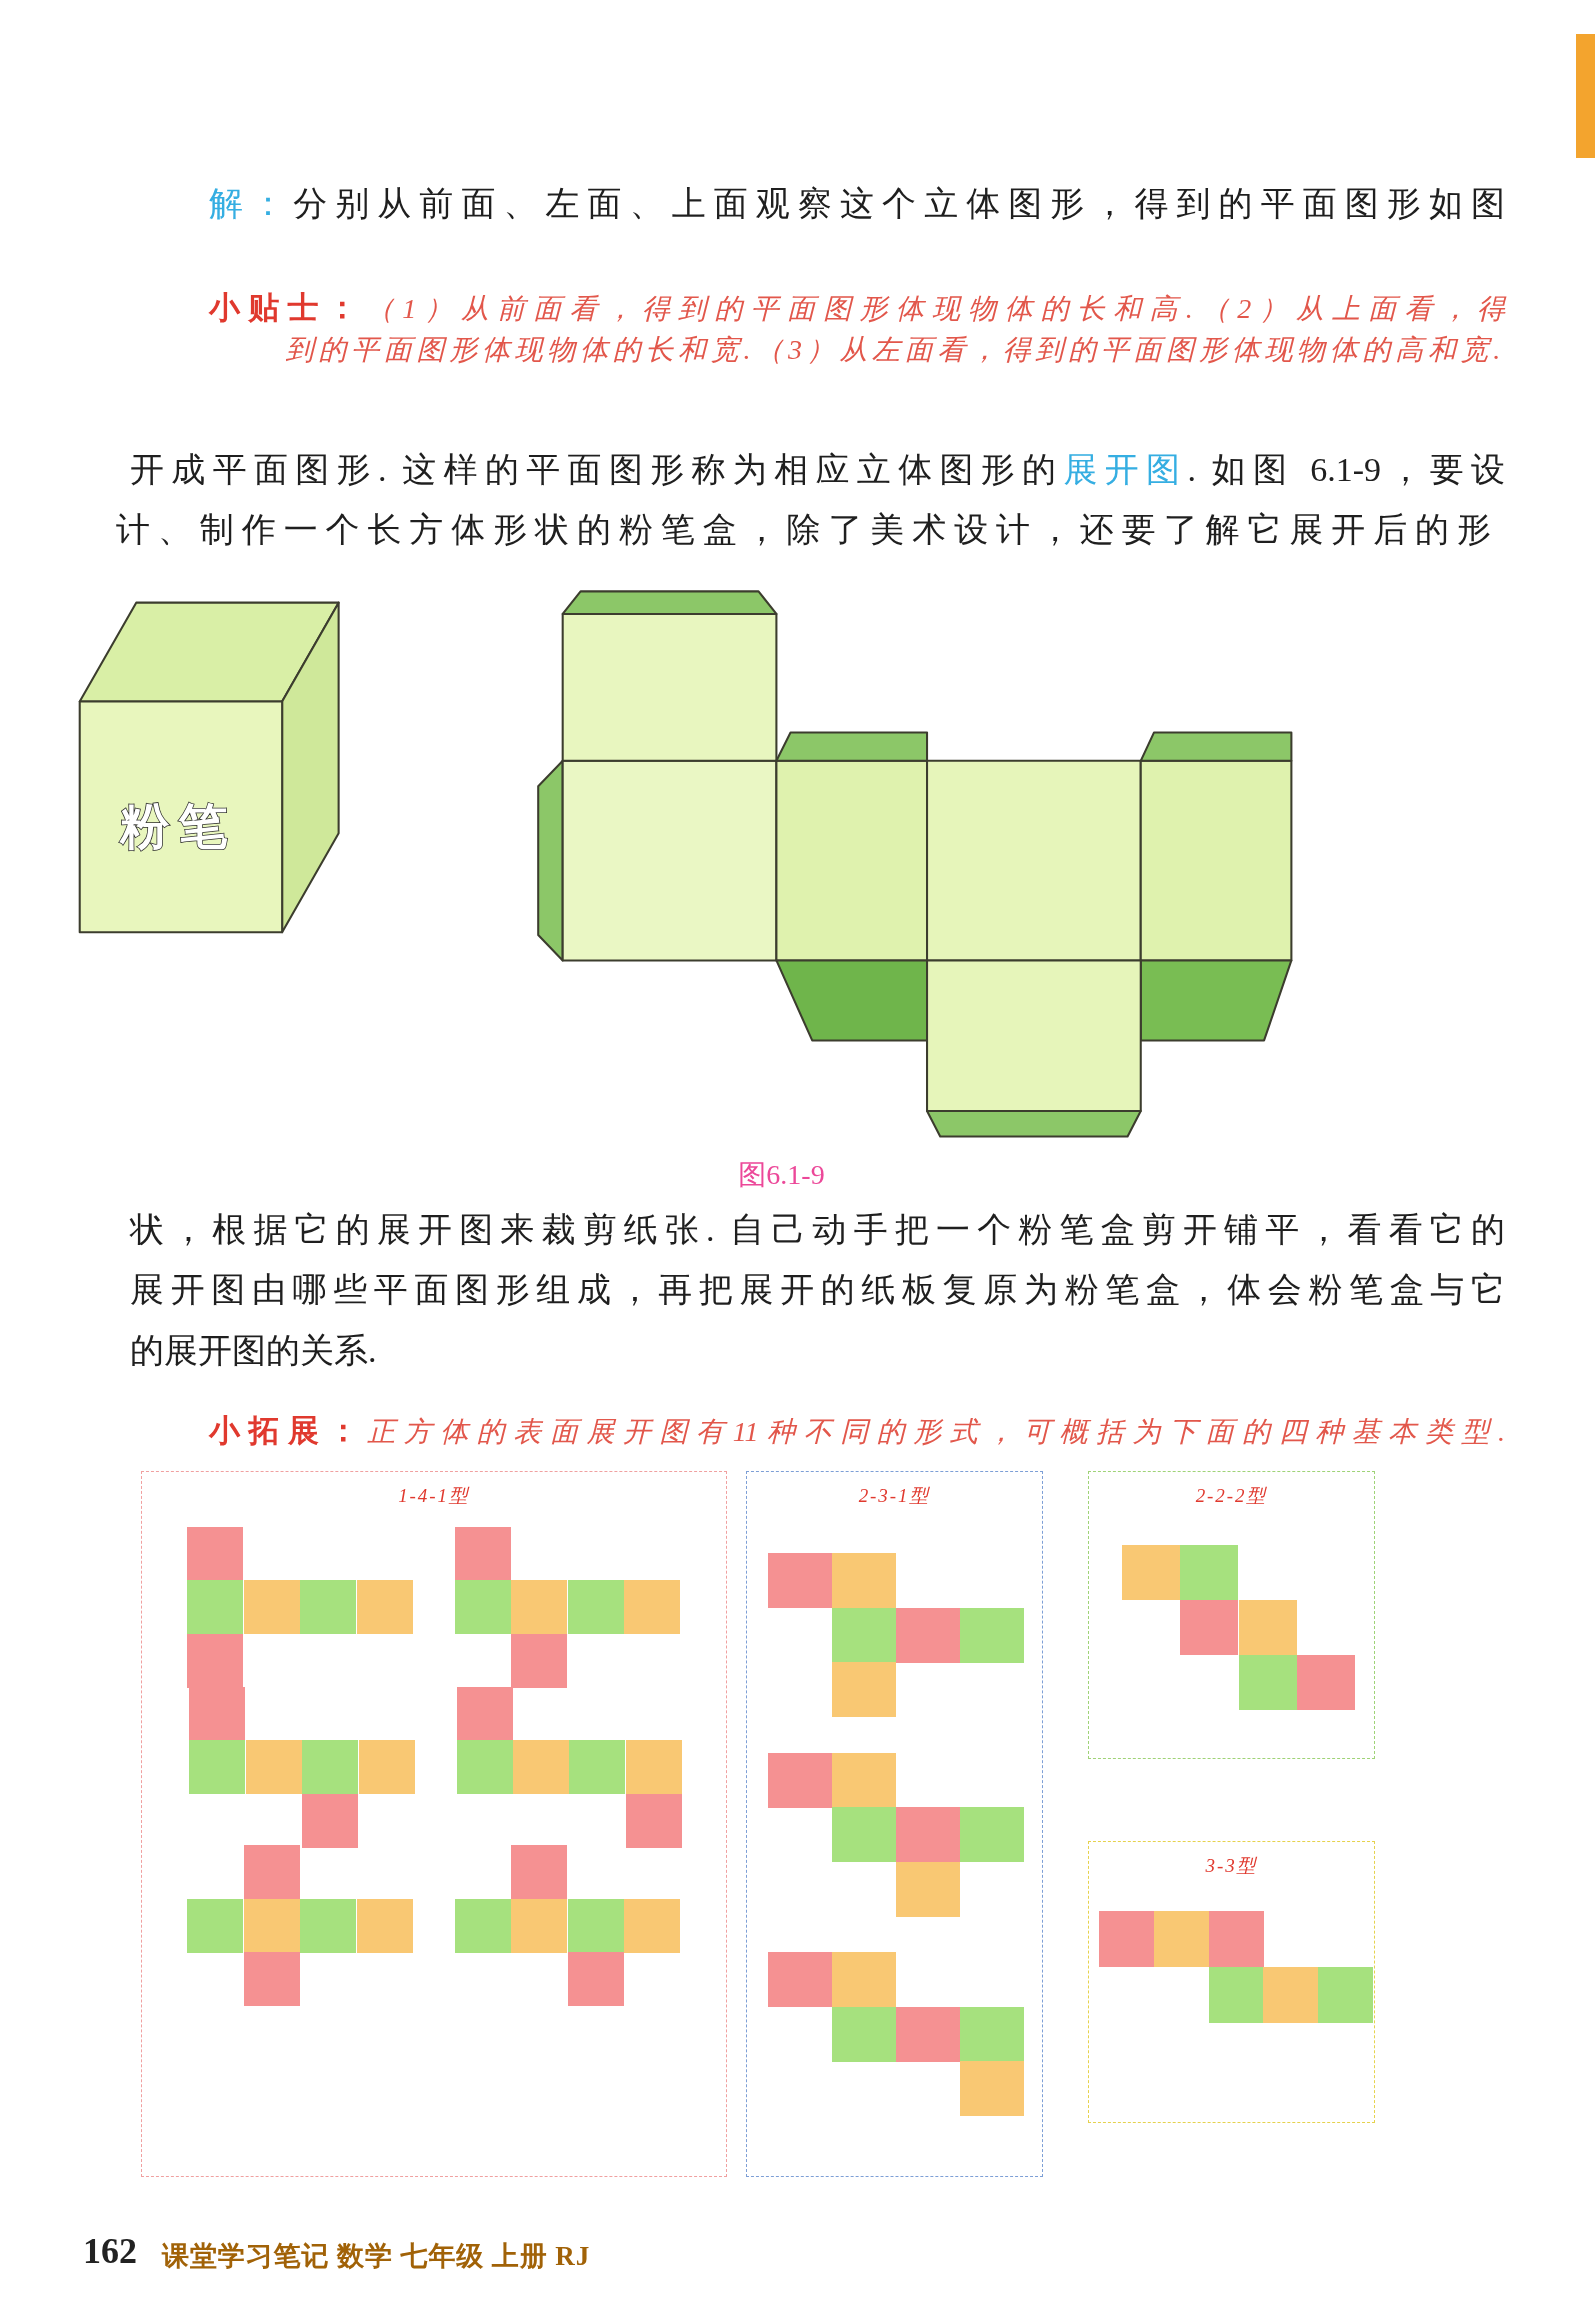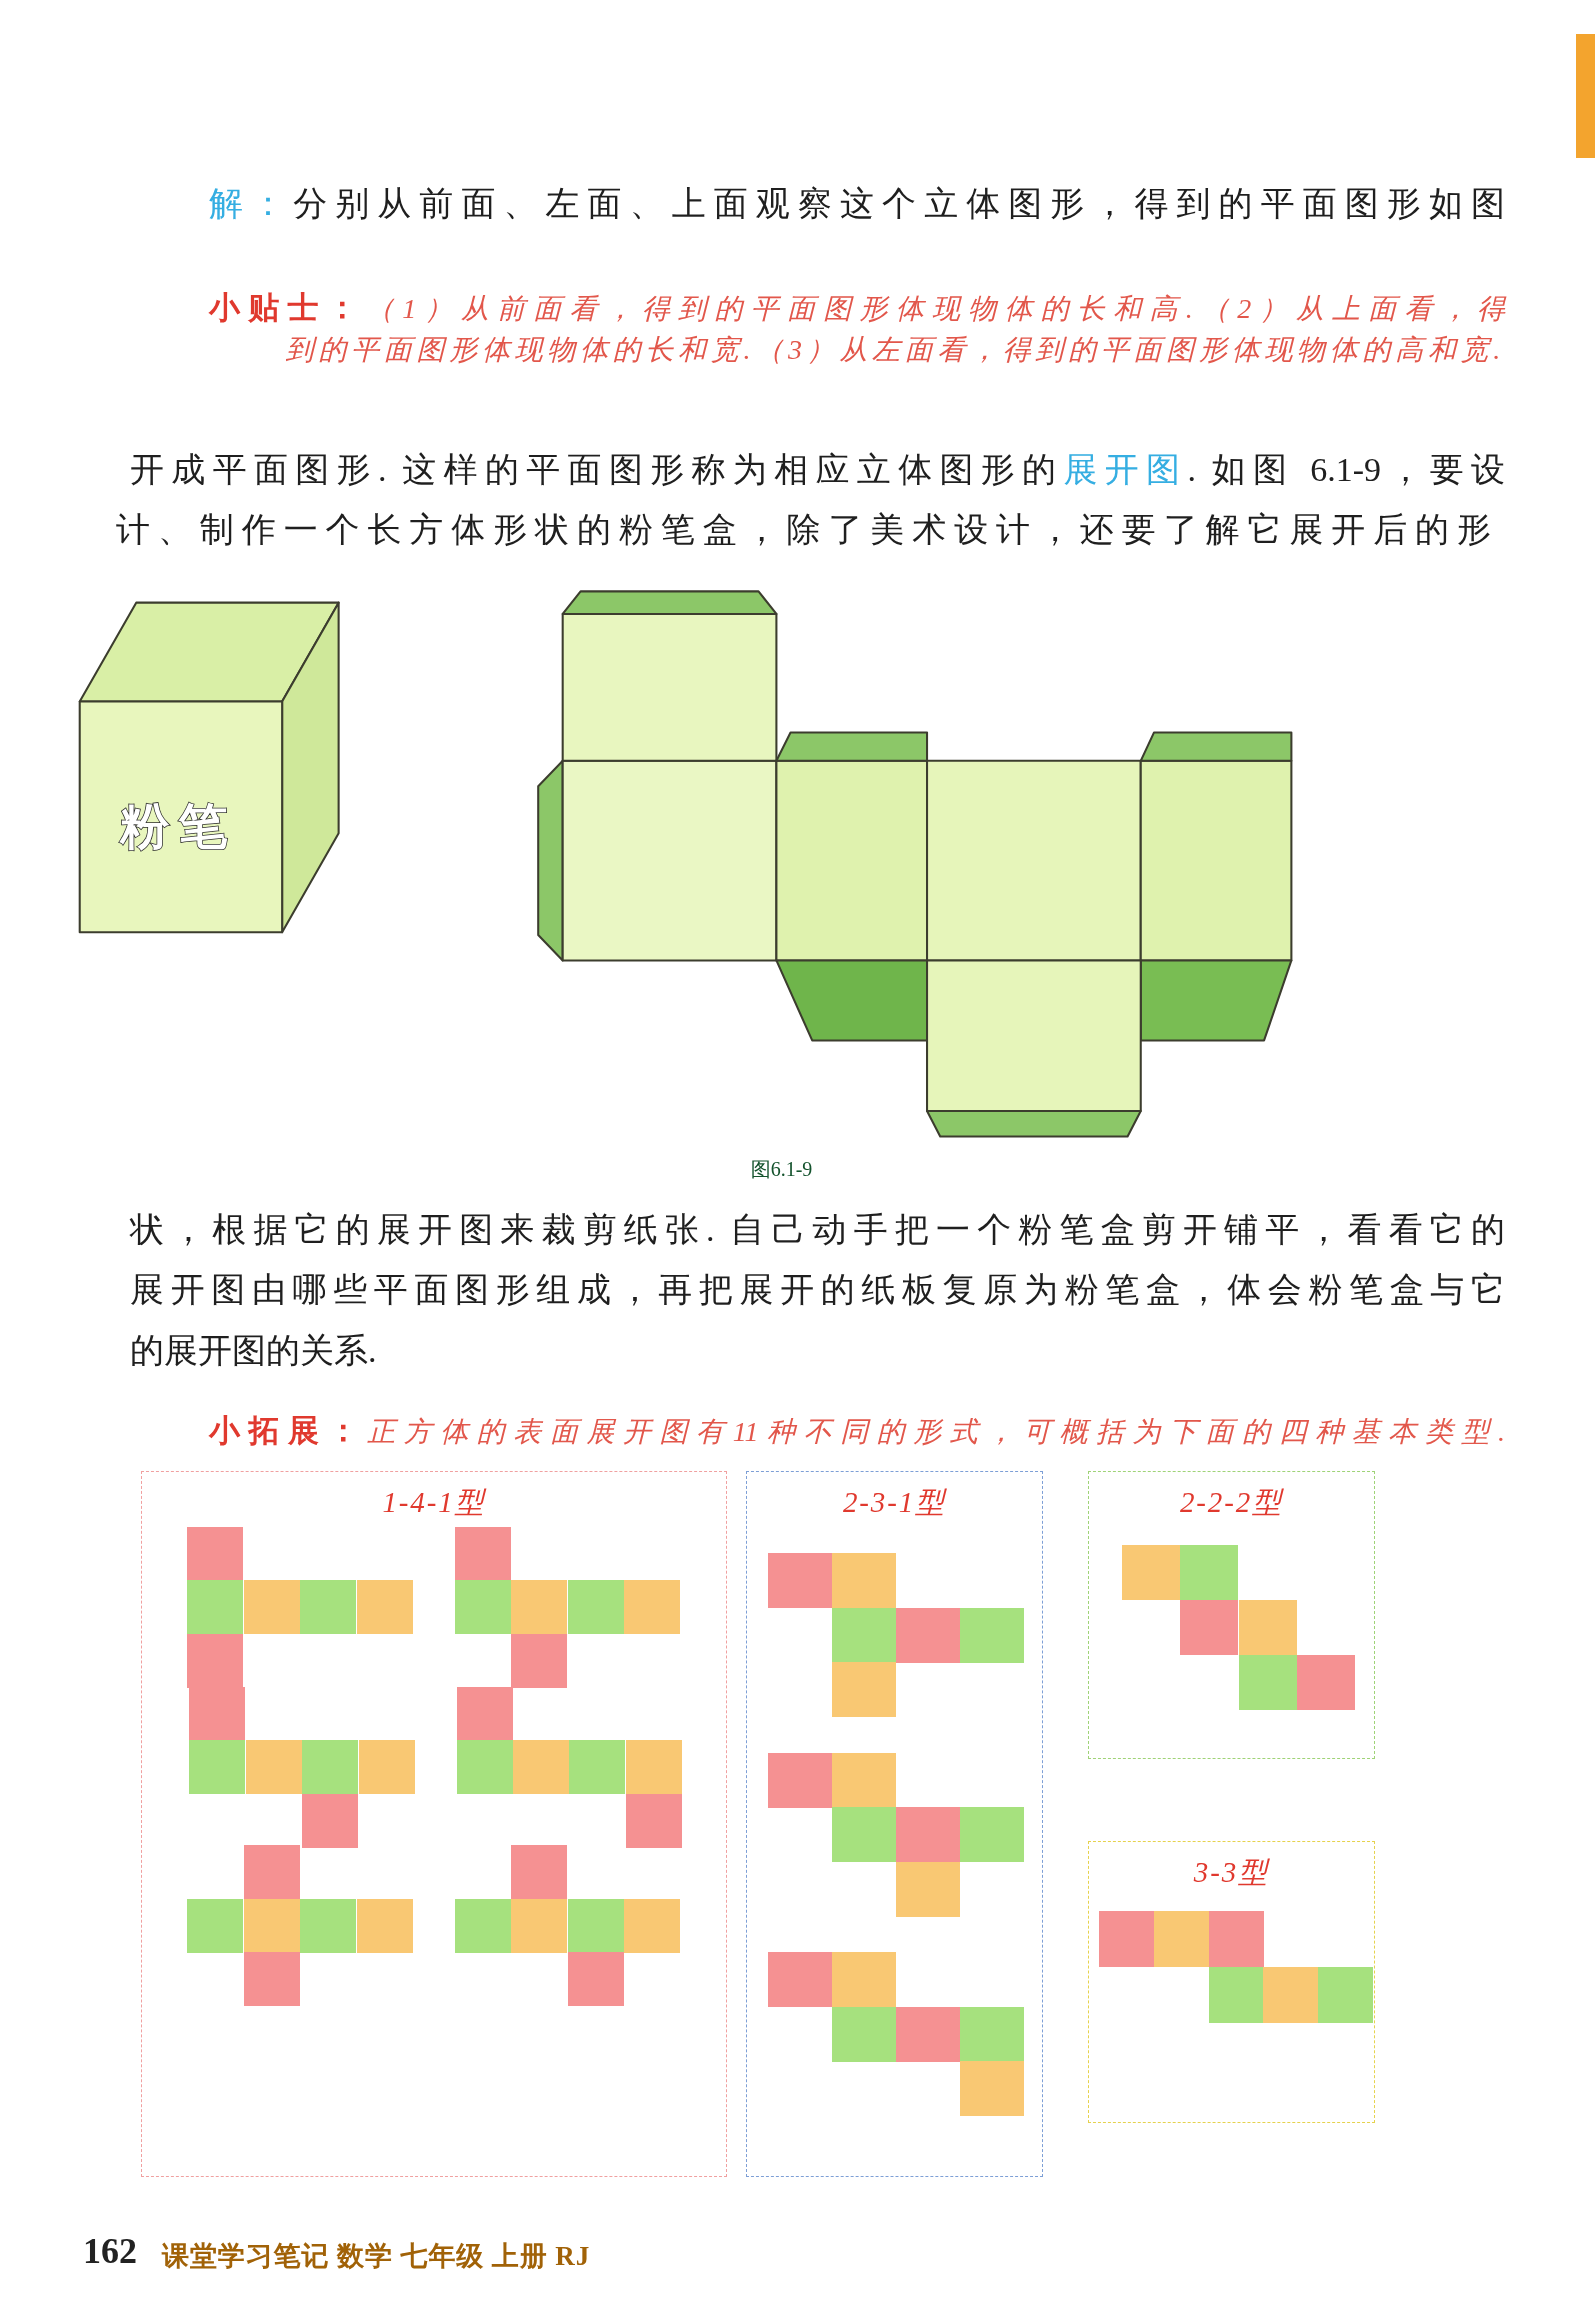--- a/index.html
+++ b/index.html
@@ -7,24 +7,24 @@
         font-family:"Liberation Serif","DejaVu Serif",serif;color:#1f1f1f;}
   .edge-tab{position:absolute;right:0;top:34px;width:19px;height:124px;background:#f3a42e;}
   .line{position:absolute;font-size:34px;line-height:43px;white-space:normal;}
   .fill{text-align:justify;text-align-last:justify;}
   .blue{color:#35aee2;}
   .hl{color:#35aee2;}
   .redlabel{color:#e0392e;font-weight:bold;}
   .redhand{color:#e2574b;font-style:italic;}
   .tipline{font-size:28px;line-height:38px;text-align:right;}
   .extline{font-size:28px;line-height:38px;}
-  .caption{position:absolute;font-size:20px;color:#14532d;}
+  .caption{position:absolute;font-size:28px;color:#ec4899;}
   .netbox{position:absolute;border:1.9px dashed #ccc;box-sizing:border-box;background:#fff;}
   .nettitle{position:absolute;top:11.3px;left:0;width:100%;text-align:center;
-            color:#e0392e;font-size:29px;font-style:italic;letter-spacing:1.9px;}
+            color:#e0392e;font-size:19px;font-style:italic;letter-spacing:1.9px;}
   .netcell{position:absolute;}
   .footer{position:absolute;left:83px;top:2230px;font-size:36px;font-weight:bold;color:#222;}
   .footer-sub{position:absolute;left:162px;top:2238px;font-size:27px;font-weight:bold;color:#a16207;letter-spacing:0.9px;}
   svg text{font-family:"Liberation Serif","DejaVu Serif",serif;}
 </style>
 </head>
 <body>
 
 <div class="page">
 

